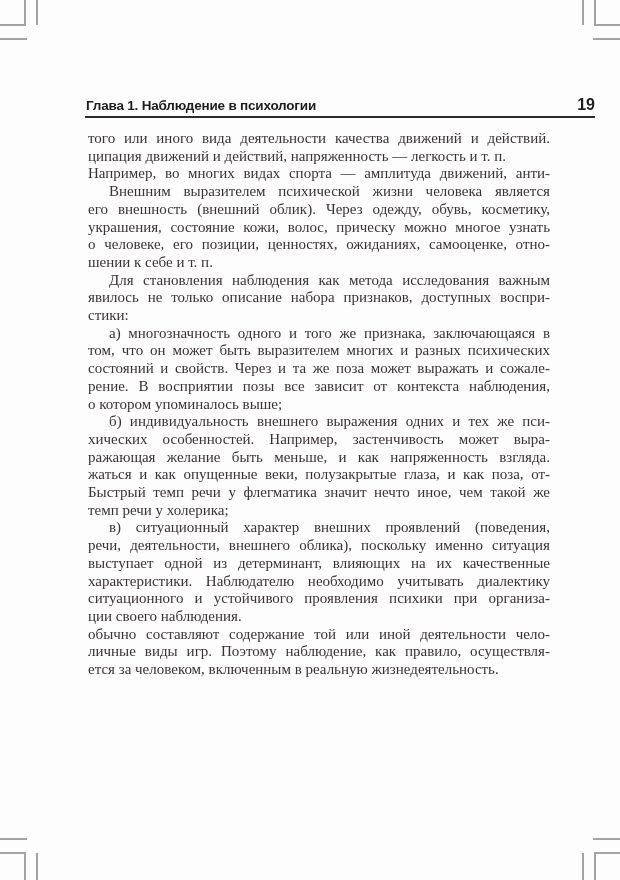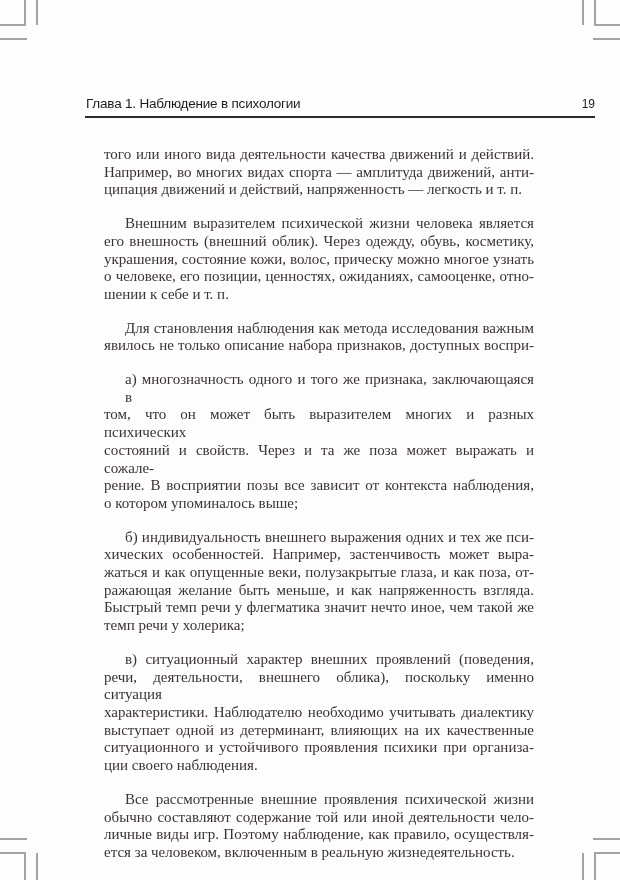--- a/index.html
+++ b/index.html
@@ -20,49 +20,49 @@
   
   #page-header {
     position: absolute;
     left: 86px;
     top: 96px;
     width: 509px;
     display: flex;
     justify-content: space-between;
     align-items: baseline;
     font-family: "Liberation Sans", sans-serif;
-    font-weight: normal;
+    font-weight: bold;
     color: var(--header, #1d1d1d);
   }
   #chapter-title {
     font-size: 13.5px;
     letter-spacing: -0.2px;
   }
   #page-number {
-    font-size: 12px;
+    font-size: 16px;
   }
   #header-rule {
     position: absolute;
     left: 85px;
     top: 116px;
     width: 510px;
     height: 2px;
     background: var(--rule, #2b2b2b);
   }
   
   #body-text {
     position: absolute;
     left: 88px;
     top: 130px;
     width: 462px;
     font-size: 15px;
     line-height: 17.7px;
     color: var(--text, #3b3236);
   }
-  .paragraph { margin: 16px; }
+  .paragraph { margin: 0; }
   .text-line {
     text-align: justify;
     text-align-last: justify;
     white-space: normal;
   }
   .text-line.last-line {
     text-align-last: left;
   }
   .text-line.indented {
     padding-left: 21px;
@@ -95,58 +95,58 @@
 
   <div id="page-header">
     <span id="chapter-title">Глава 1. Наблюдение в психологии</span>
     <span id="page-number">19</span>
   </div>
   <div id="header-rule"></div>
 
   <div id="body-text">
       <div class="paragraph">
         <div class="text-line">того или иного вида деятельности качества движений и действий.</div>
+        <div class="text-line last-line">ципация движений и действий, напряженность — легкость и т. п.</div>
         <div class="text-line">Например, во многих видах спорта — амплитуда движений, анти-</div>
-        <div class="text-line last-line">ципация движений и действий, напряженность — легкость и т. п.</div>
       </div>
       <div class="paragraph">
         <div class="text-line indented">Внешним выразителем психической жизни человека является</div>
         <div class="text-line">его внешность (внешний облик). Через одежду, обувь, косметику,</div>
         <div class="text-line">украшения, состояние кожи, волос, прическу можно многое узнать</div>
         <div class="text-line">о человеке, его позиции, ценностях, ожиданиях, самооценке, отно-</div>
         <div class="text-line last-line">шении к себе и т. п.</div>
       </div>
       <div class="paragraph">
         <div class="text-line indented">Для становления наблюдения как метода исследования важным</div>
         <div class="text-line">явилось не только описание набора признаков, доступных воспри-</div>
+        <div class="text-line last-line">стики:</div>
       </div>
       <div class="paragraph">
         <div class="text-line indented">а) многозначность одного и того же признака, заключающаяся в</div>
         <div class="text-line">том, что он может быть выразителем многих и разных психических</div>
         <div class="text-line">состояний и свойств. Через и та же поза может выражать и сожале-</div>
         <div class="text-line">рение. В восприятии позы все зависит от контекста наблюдения,</div>
         <div class="text-line last-line">о котором упоминалось выше;</div>
       </div>
       <div class="paragraph">
         <div class="text-line indented">б) индивидуальность внешнего выражения одних и тех же пси-</div>
         <div class="text-line">хических особенностей. Например, застенчивость может выра-</div>
+        <div class="text-line">ражающая желание быть меньше, и как напряженность взгляда.</div>
         <div class="text-line">жаться и как опущенные веки, полузакрытые глаза, и как поза, от-</div>
-        <div class="text-line">ражающая желание быть меньше, и как напряженность взгляда.</div>
         <div class="text-line">Быстрый темп речи у флегматика значит нечто иное, чем такой же</div>
         <div class="text-line last-line">темп речи у холерика;</div>
       </div>
       <div class="paragraph">
         <div class="text-line indented">в) ситуационный характер внешних проявлений (поведения,</div>
         <div class="text-line">речи, деятельности, внешнего облика), поскольку именно ситуация</div>
+        <div class="text-line">выступает одной из детерминант, влияющих на их качественные</div>
         <div class="text-line">характеристики. Наблюдателю необходимо учитывать диалектику</div>
-        <div class="text-line">выступает одной из детерминант, влияющих на их качественные</div>
         <div class="text-line">ситуационного и устойчивого проявления психики при организа-</div>
         <div class="text-line last-line">ции своего наблюдения.</div>
       </div>
       <div class="paragraph">
-        <div class="text-line indented">Все рассмотренные внешние проявления психической жизни</div>
         <div class="text-line">обычно составляют содержание той или иной деятельности чело-</div>
         <div class="text-line">личные виды игр. Поэтому наблюдение, как правило, осуществля-</div>
         <div class="text-line last-line">ется за человеком, включенным в реальную жизнедеятельность.</div>
       </div>
     </div>
 
 </div>
 
 </body></html>

